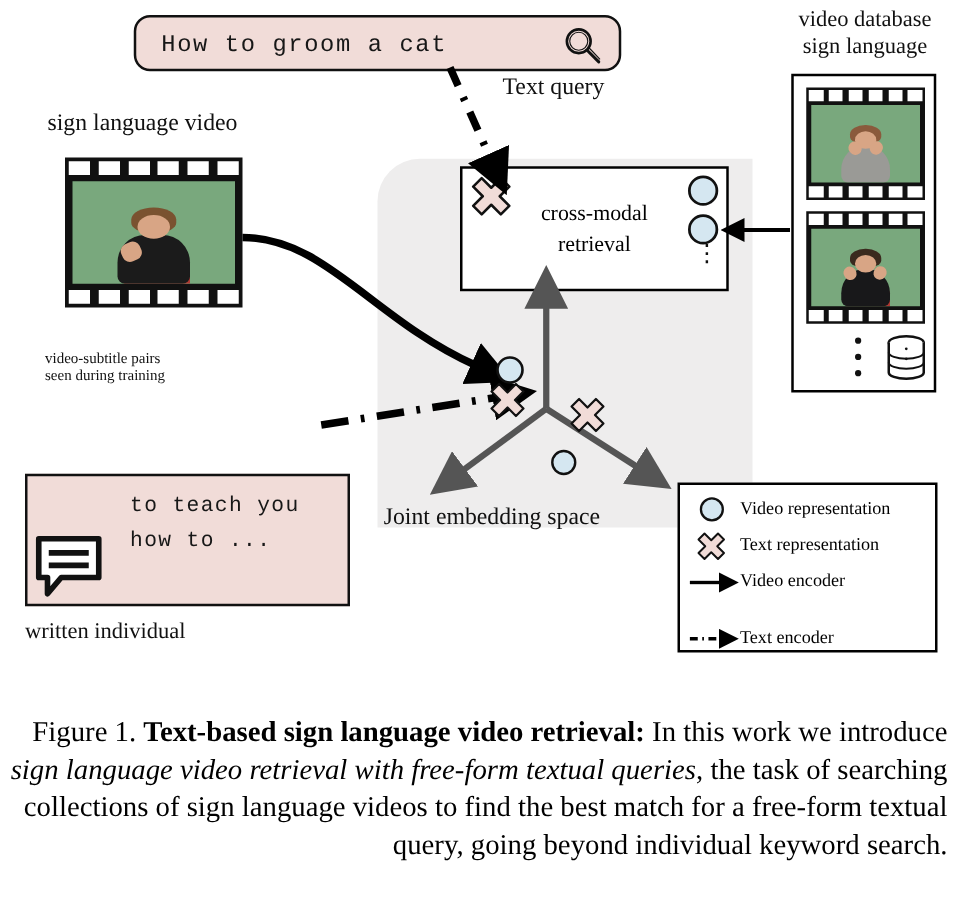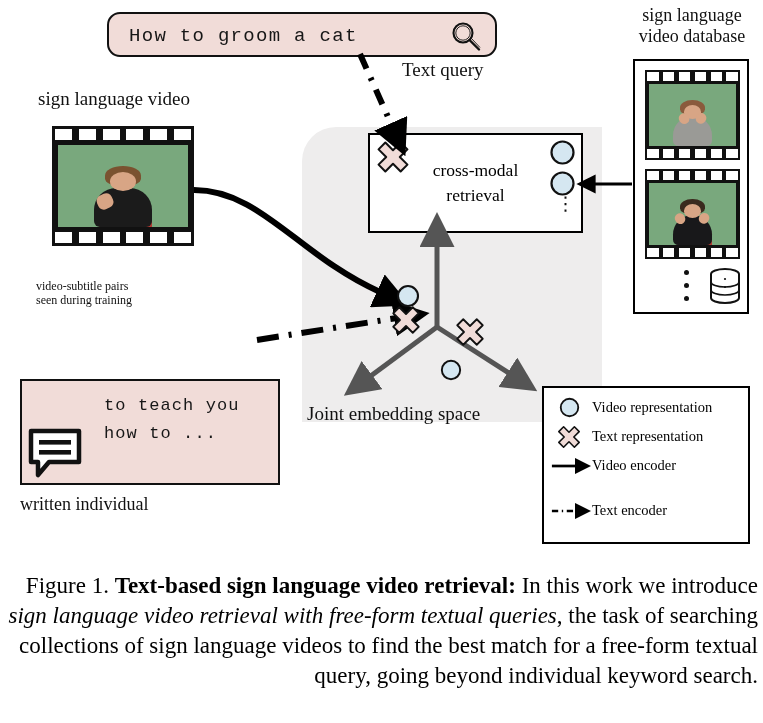--- a/index.html
+++ b/index.html
@@ -49,21 +49,21 @@
   #db-dots i{display:block;width:5px;height:5px;background:#111;border-radius:50%;margin-bottom:8px;}
   #db-cyl{position:absolute;left:709px;top:268px;width:32px;height:36px;}
 
   
   #translation-box{position:absolute;left:20px;top:379px;width:260px;height:106px;
       background:#f1dcd8;border:2.5px solid #111;box-sizing:border-box;}
   #bubble-icon{position:absolute;left:29px;top:429px;width:52px;height:48px;}
   #translation-text{position:absolute;left:104px;top:392px;font-size:17px;line-height:1.62;letter-spacing:1.1px;color:#171717;}
 
   
-  #legend-box{position:absolute;left:542px;top:386px;width:208px;height:158px;
+  #legend-box{position:absolute;left:542px;top:386px;width:208px;height:136px;
       background:#fff;border:2px solid #000;box-sizing:border-box;}
   .legend-row{position:absolute;left:8px;width:192px;height:27px;display:flex;align-items:center;}
   .legend-row span.txt{font-size:14.5px;margin-left:6px;white-space:nowrap;}
   .legend-gl{width:34px;height:24px;flex:0 0 34px;display:flex;align-items:center;justify-content:center;}
 
   
   #label-text-query{left:402px;top:59px;font-size:19px;}
   #label-slv{left:38px;top:88px;font-size:19px;}
   #label-pairs{left:36px;top:279px;font-size:12px;}
   #label-written{left:20px;top:494px;font-size:18px;}
@@ -156,22 +156,22 @@
 
   <svg style="position:absolute;left:549px;top:139px;width:27px;height:27px;" viewBox="0 0 27 27">
     <circle cx="13.5" cy="13.5" r="11" fill="#d5e7f1" stroke="#111" stroke-width="2.2"></circle>
   </svg>
   <svg style="position:absolute;left:549px;top:170px;width:27px;height:27px;" viewBox="0 0 27 27">
     <circle cx="13.5" cy="13.5" r="11" fill="#d5e7f1" stroke="#111" stroke-width="2.2"></circle>
   </svg>
   <div style="position:absolute;left:556px;top:197px;font-size:19px;letter-spacing:0;line-height:.7;color:#111;">⋮</div>
 
   <div class="lbl" id="label-db">
+    <div>video database</div>
     <div>sign language</div>
-    <div>video database</div>
   </div>
   <div id="db-box"></div>
 
   <div class="filmstrip" style="left:645px;top:70px;width:95px;height:90px;">
     <div class="perf top">
       <i></i>
         <i></i>
         <i></i>
         <i></i>
         <i></i>

